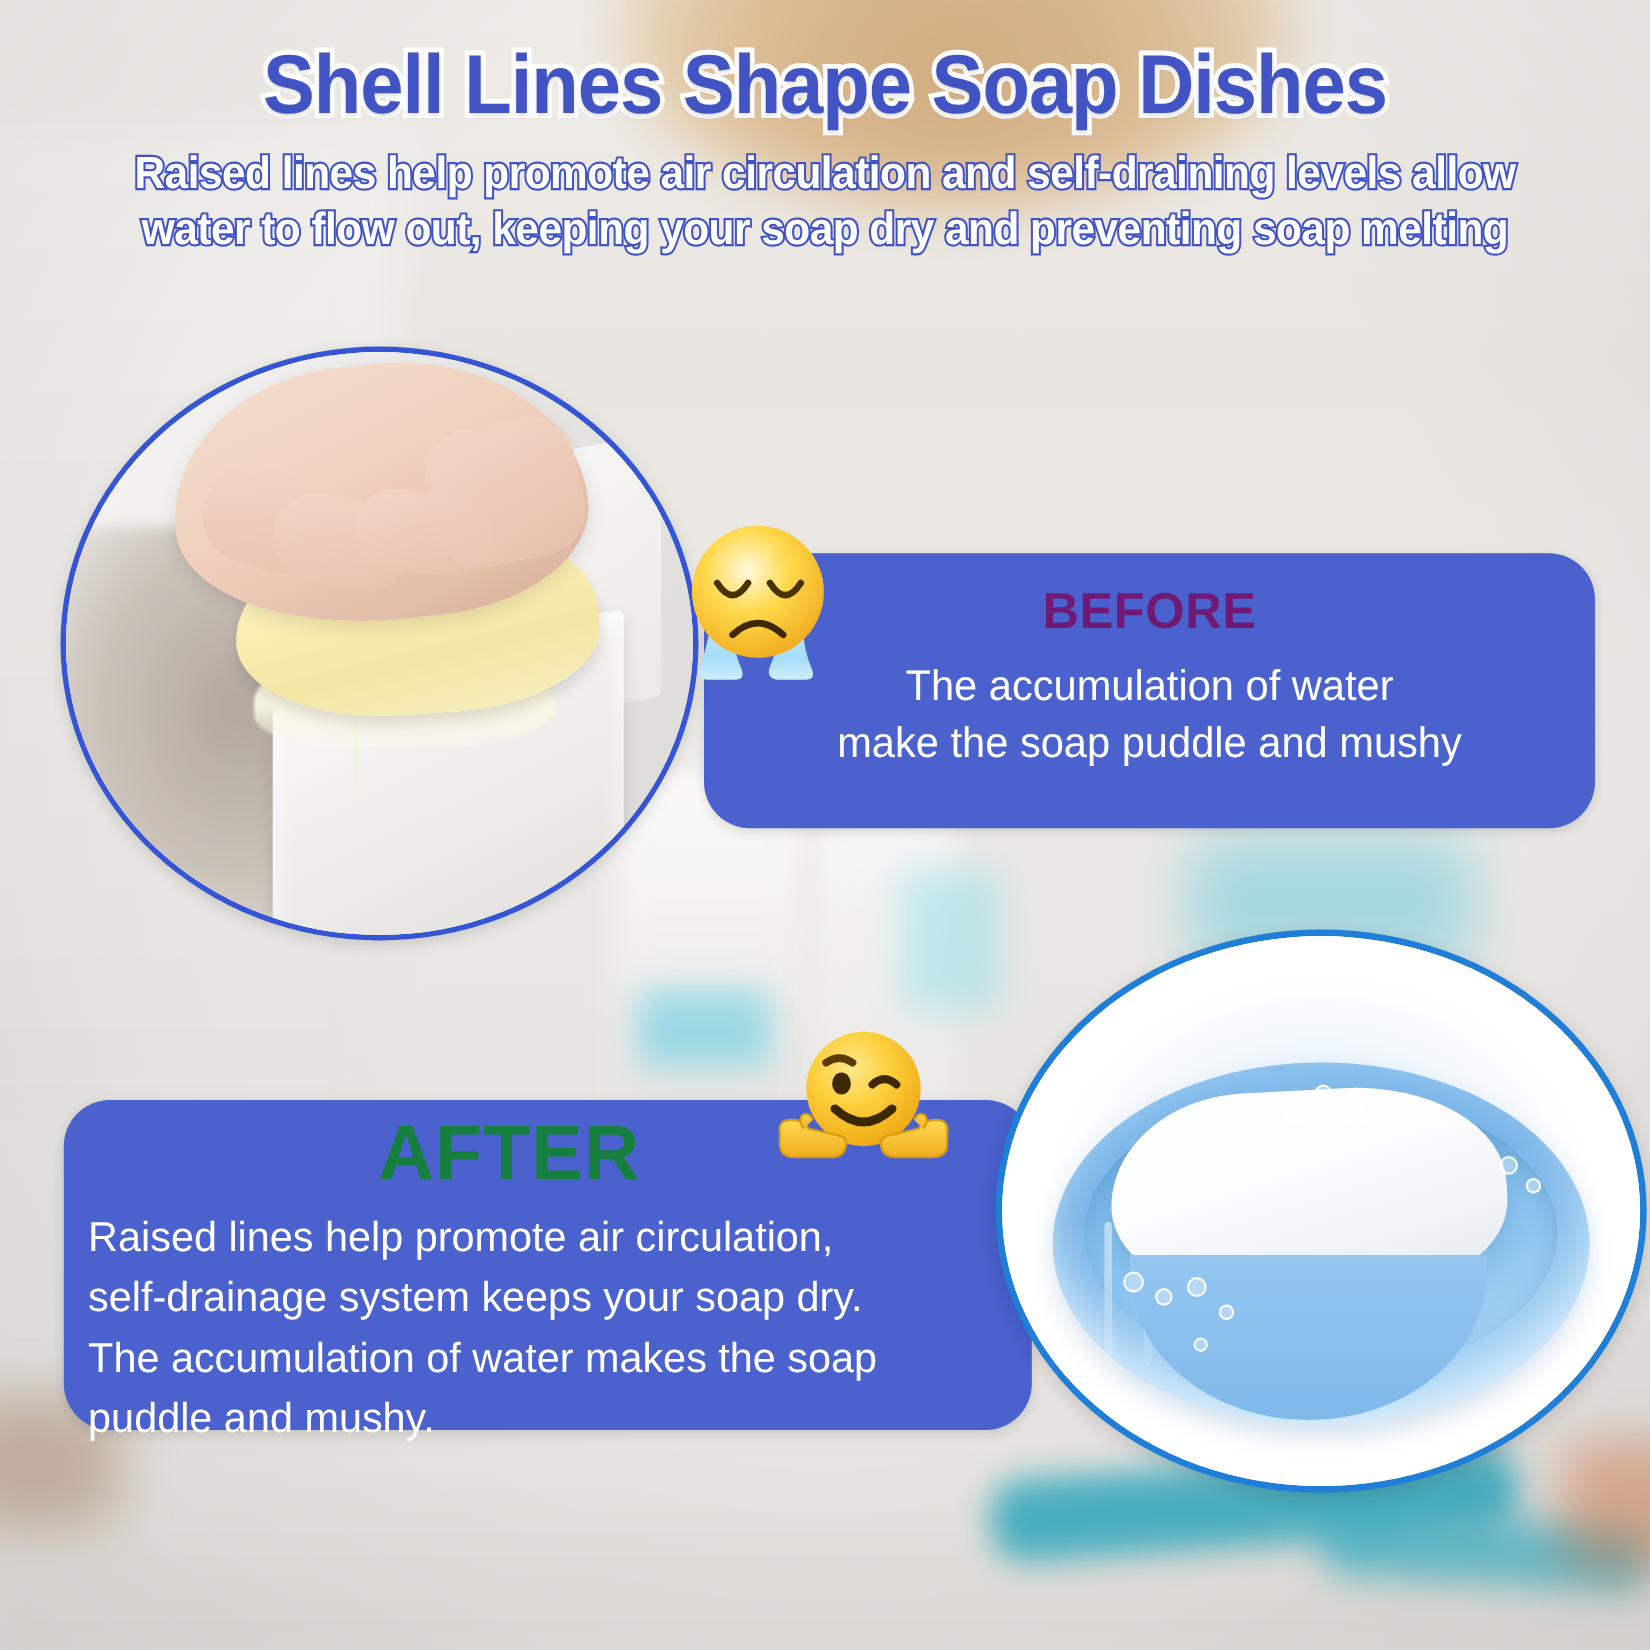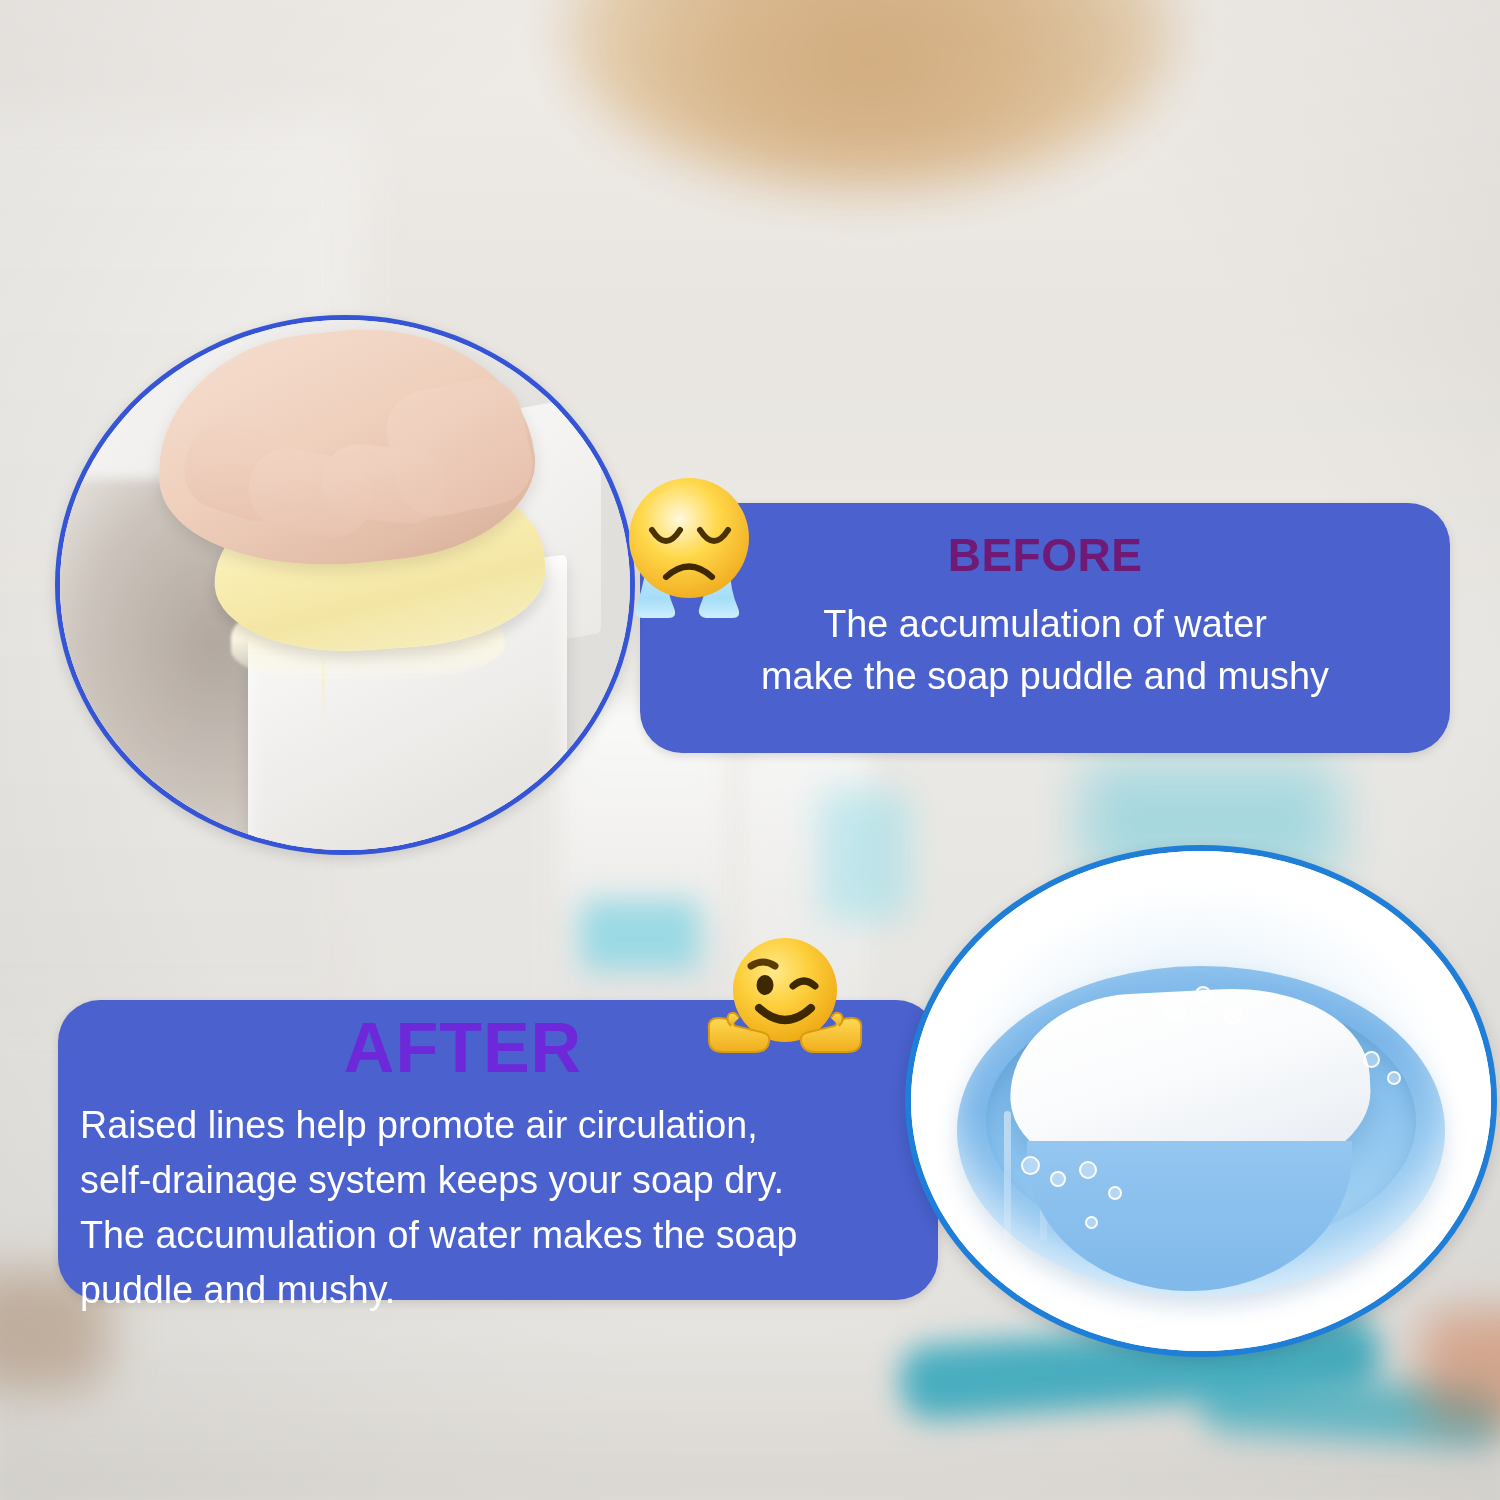--- a/index.html
+++ b/index.html
@@ -122,21 +122,21 @@
     font-size:46px;letter-spacing:0.5px;
   }
   .before-body{
     position:absolute;left:640px;top:598px;width:810px;
     color:#ffffff;text-align:center;font-size:39px;line-height:1.34;
     transform:scaleX(.97);
   }
 
   .after-head{
     position:absolute;left:58px;top:1008px;width:810px;
-    font-size:70px;font-weight:bold;color:#6d28d9;text-align:center;
+    font-size:70px;font-weight:bold;color:#15803d;text-align:center;
     letter-spacing:1px;
   }
   .after-body{
     position:absolute;left:76px;top:1098px;width:820px;
     color:#ffffff;font-size:38px;line-height:1.45;text-align:left;
     transform:scaleX(.99);
   }
 
   
   .circle-before{
@@ -266,20 +266,27 @@
     <div class="bg-labelB"></div>
     <div class="bg-teal1"></div>
     <div class="bg-counter"></div>
     <div class="bg-teal2"></div>
     <div class="bg-teal3"></div>
     <div class="bg-orange"></div>
     <div class="bg-brown-l"></div>
     <div class="bg-vign"></div>
   </div>
 
+  <div class="header">
+    <div class="title">Shell Lines Shape Soap Dishes</div>
+    <div class="subtitle">
+      <div>Raised lines help promote air circulation and self-draining levels allow</div>
+      <div>water to flow out, keeping your soap dry and preventing soap melting</div>
+    </div>
+  </div>
 
   <div class="panel panel-before"></div>
 
   <div class="circle-before">
     <div class="cb-inner">
       <div class="cb-wall"></div>
       <div class="cb-shadow"></div>
       <div class="cb-block2"></div>
       <div class="cb-block"></div>
       <div class="cb-drip"></div>

